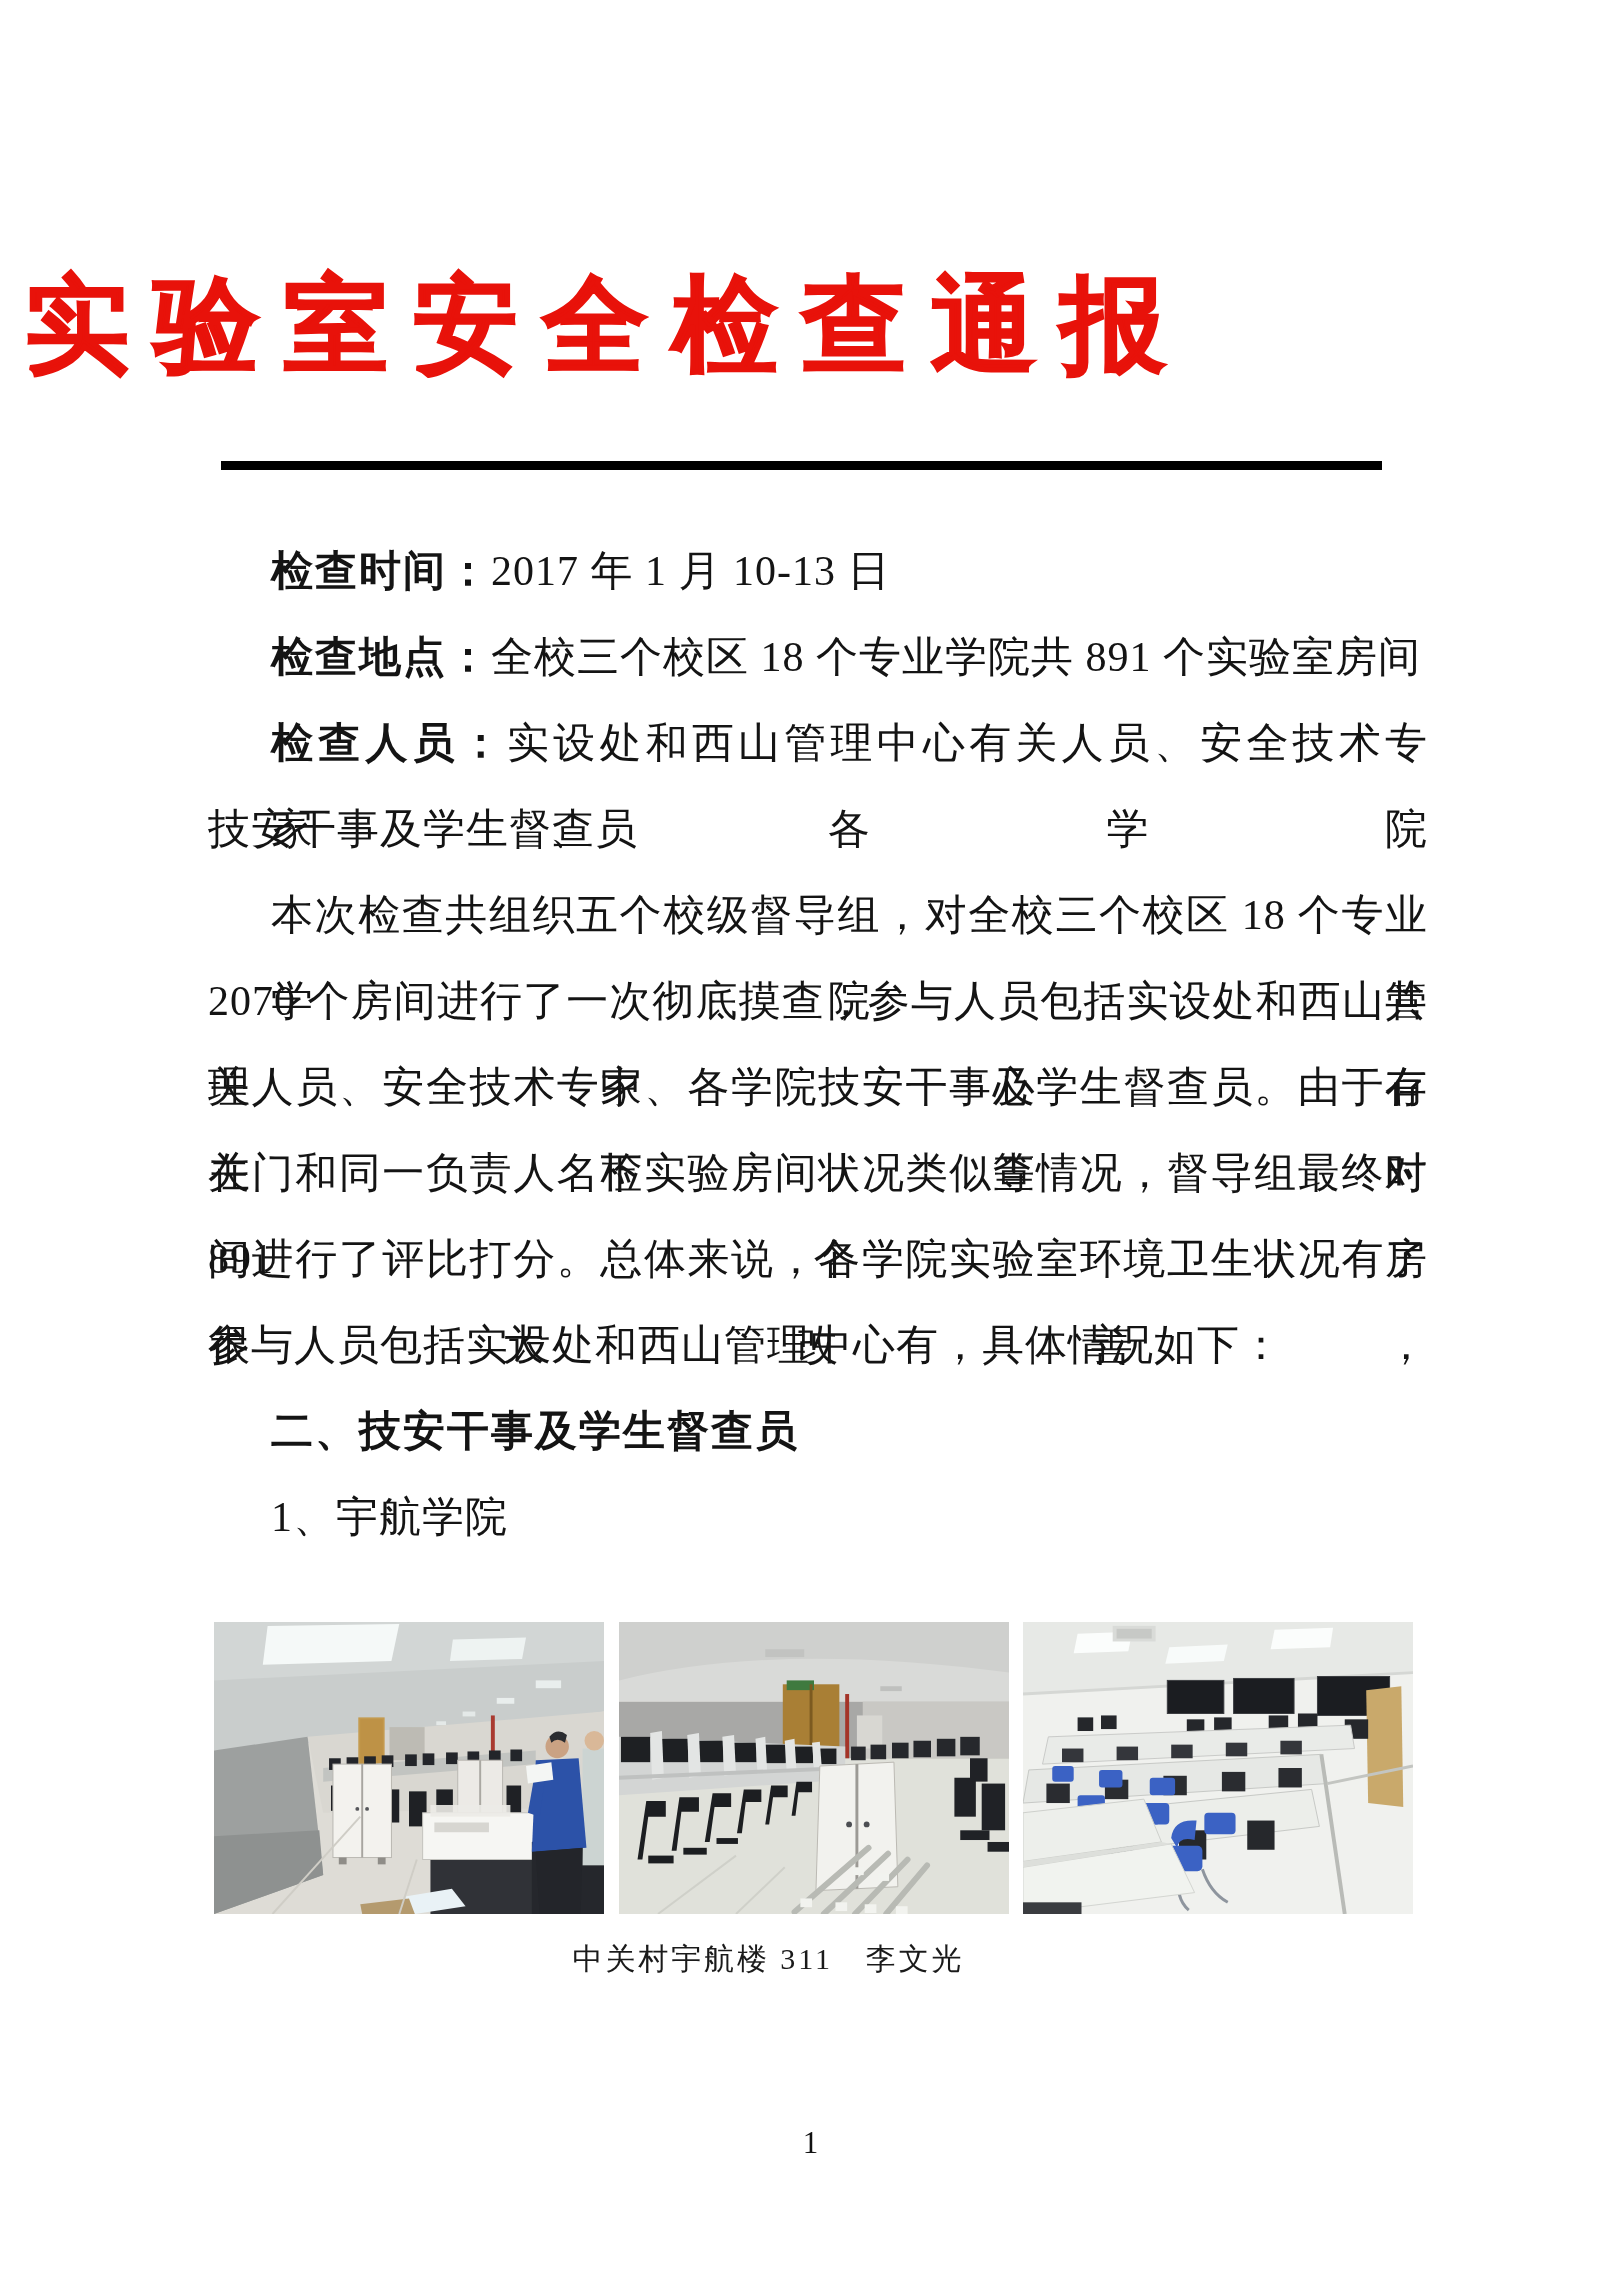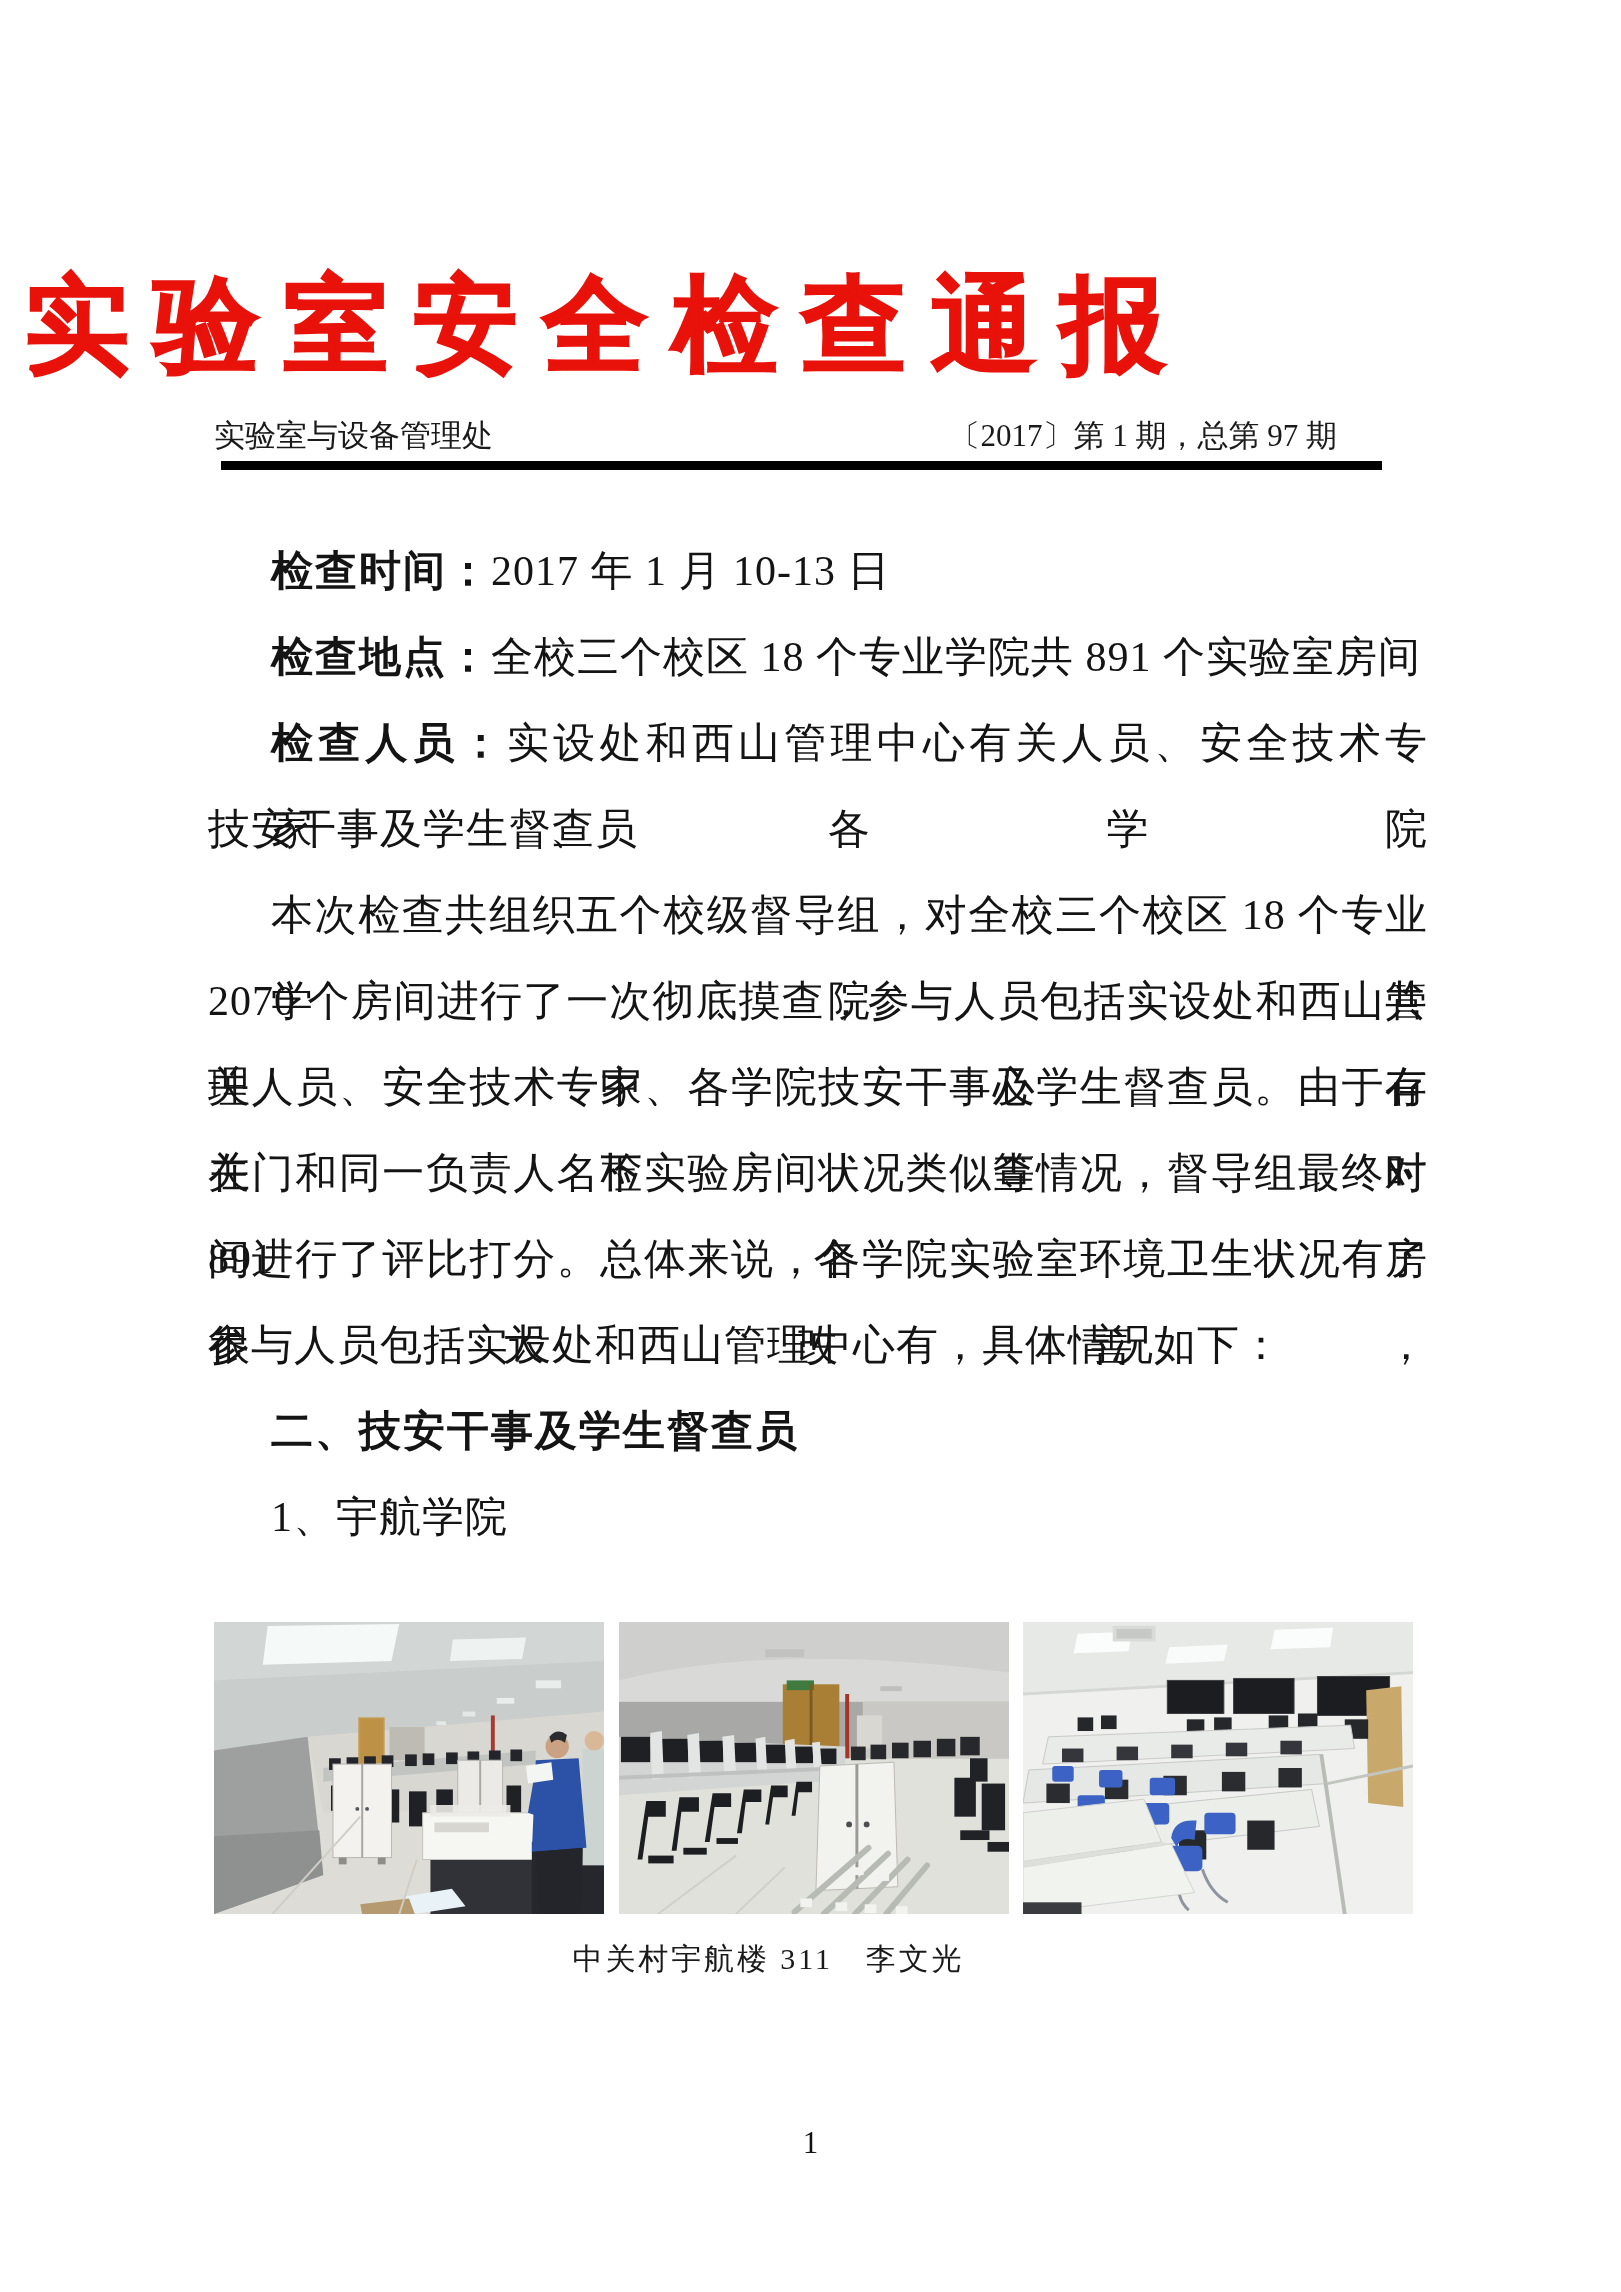--- a/index.html
+++ b/index.html
@@ -69,24 +69,20 @@
     text-align:center;font-size:31px;color:#111;
   }
 </style>
 </head>
 <body>
 
 <div class="page">
 
   <div class="doc-title">实验室安全检查通报</div>
 
-  <div class="masthead">
-    <span class="org">实验室与设备管理处</span>
-    <span class="issue">〔2017〕第 1 期，总第 97 期</span>
-  </div>
 
   <div class="rule"></div>
 
   <div class="body-col">
     <div class="line indent"><span class="bold">检查时间：</span><span>2017 年 1 月 10-13 日</span></div>
     <div class="line indent"><span class="bold">检查地点：</span><span>全校三个校区 18 个专业学院共 891 个实验室房间</span></div>
     <div class="line indent just"><span class="bold">检查人员：</span><span>实设处和西山管理中心有关人员、安全技术专家、各学院</span></div>
     <div class="line">技安干事及学生督查员</div>
     <div class="line indent just">本次检查共组织五个校级督导组，对全校三个校区 18 个专业学院共</div>
     <div class="line just">2070 个房间进行了一次彻底摸查，参与人员包括实设处和西山管理中心有</div>

